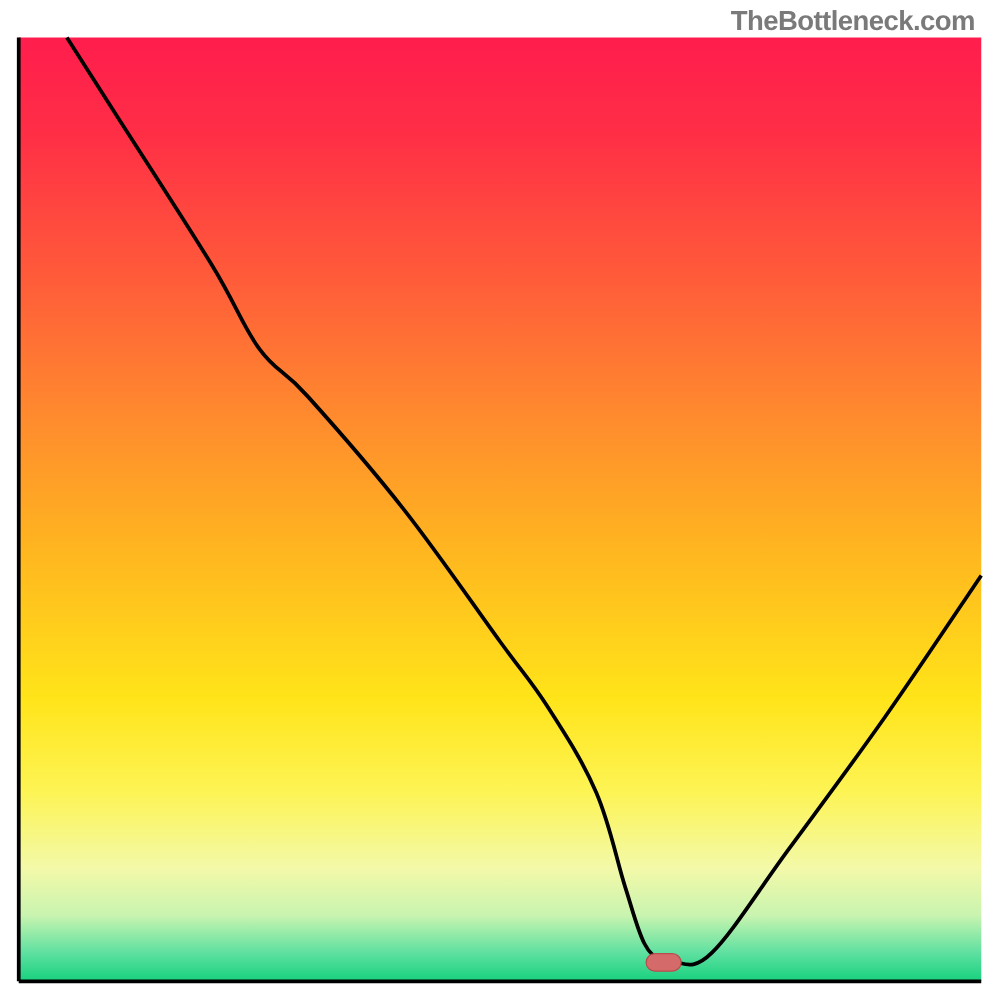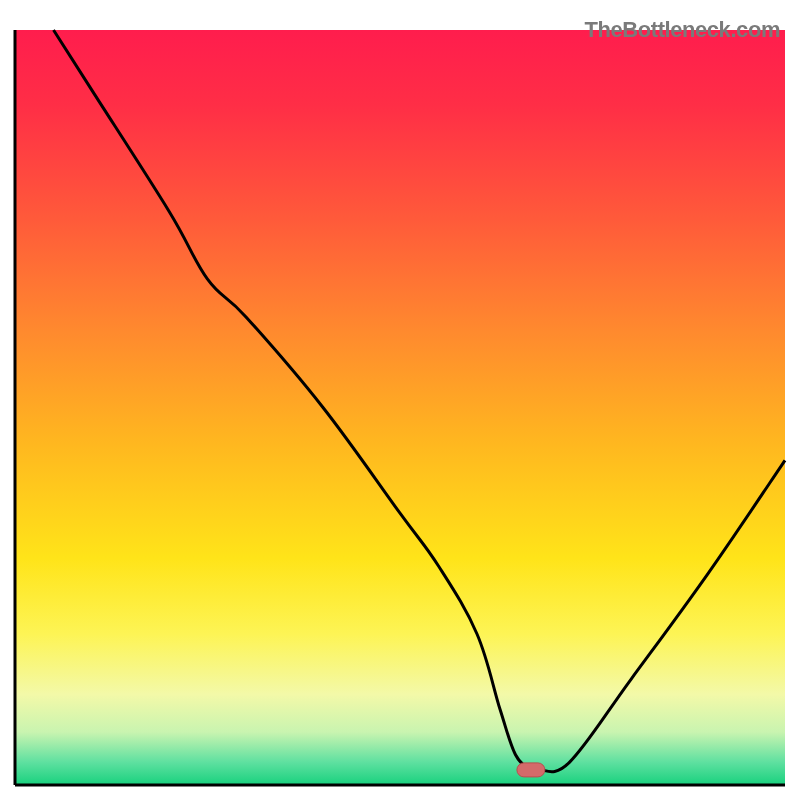--- a/index.html
+++ b/index.html
@@ -6,21 +6,21 @@
     margin: 0;
     padding: 0;
     width: 800px;
     height: 800px;
     background: #ffffff;
     position: relative;
     font-family: Arial, Helvetica, sans-serif;
   }
   .watermark {
     position: absolute;
-    top: 17px;
+    top: 4px;
     right: 20px;
     font-size: 22px;
     font-weight: 600;
     color: #7a7a7a;
     letter-spacing: -0.02em;
     text-align: right;
   }
   svg {
     display: block;
   }

